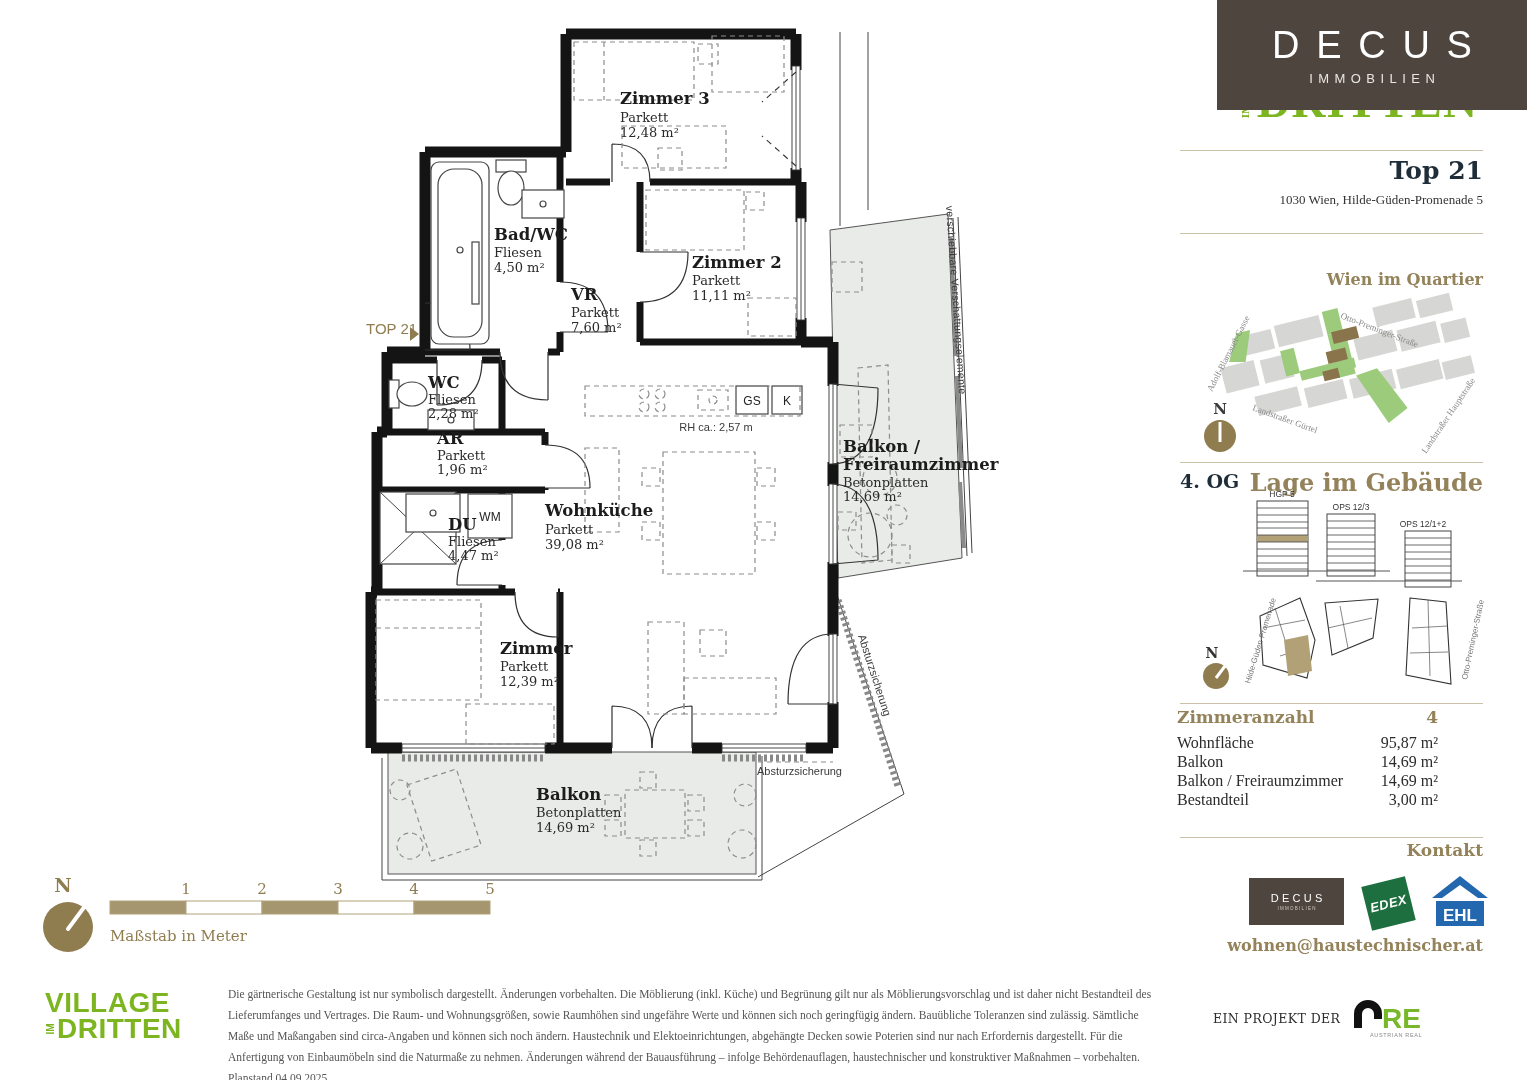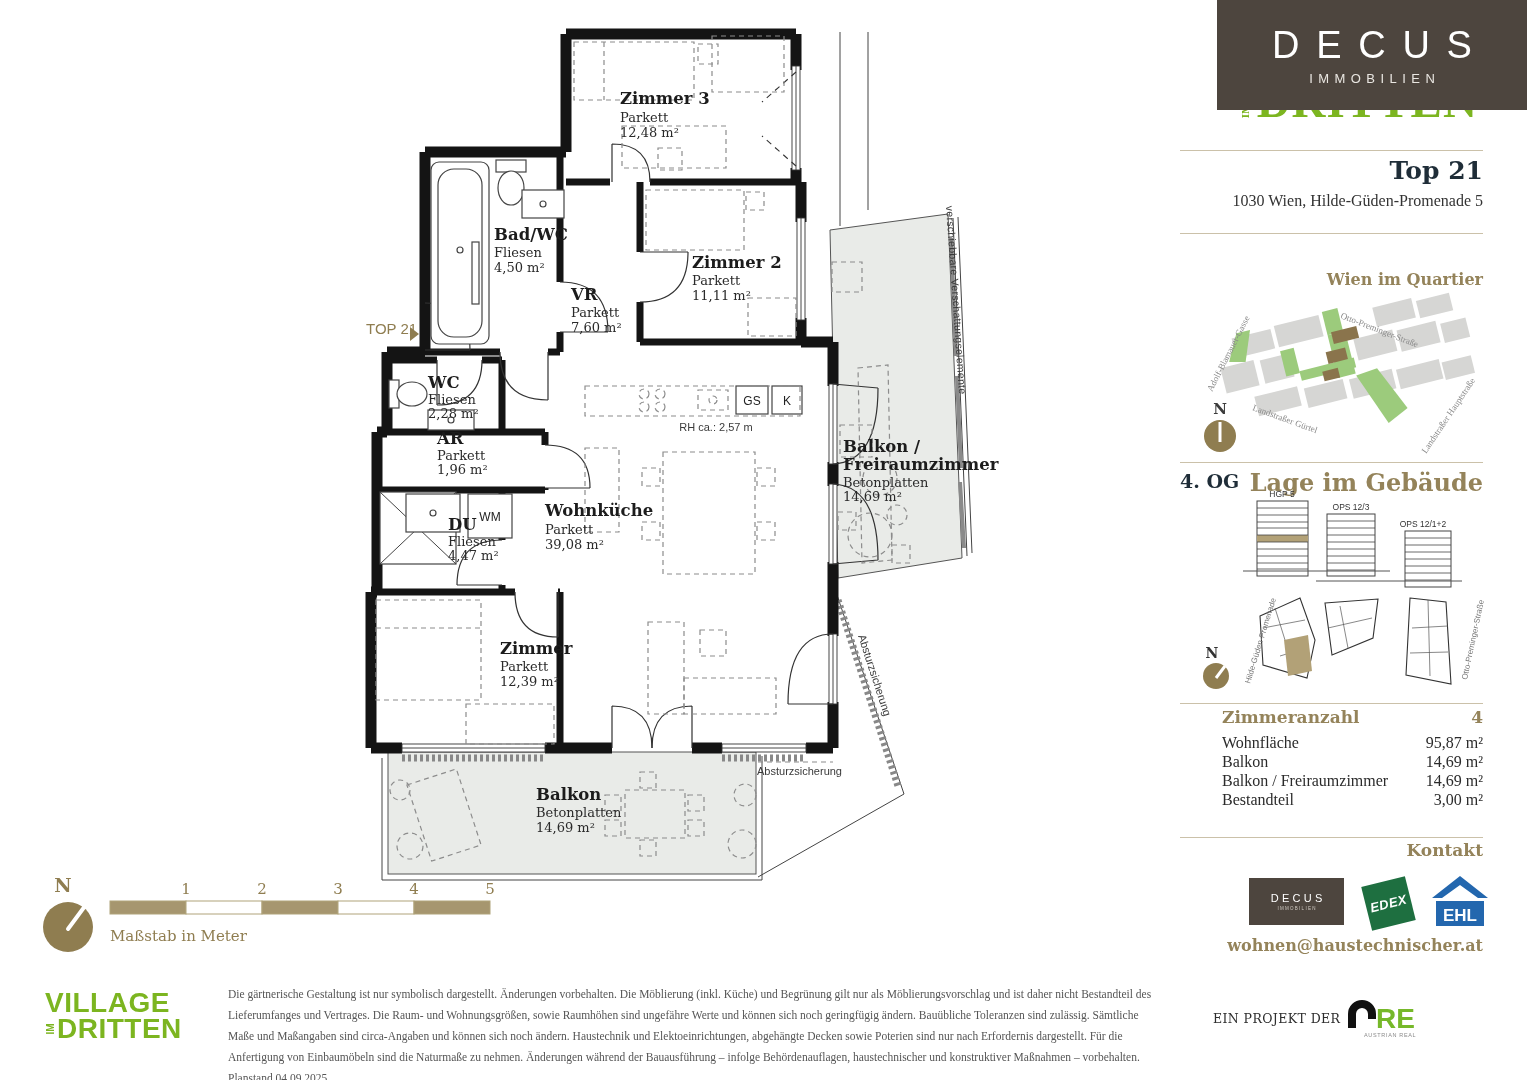--- a/index.html
+++ b/index.html
@@ -17,28 +17,28 @@
   #decusBox{left:1217px;top:0;width:310px;height:110px;background:#4D453E;z-index:3;
             display:flex;flex-direction:column;align-items:center;justify-content:center;}
   #decusBox .n{color:#fff;font-size:38px;letter-spacing:.44em;font-weight:400;margin-left:.44em;}
   #decusBox .s{color:#e9e6e1;font-size:13px;letter-spacing:.42em;margin-left:.42em;margin-top:4px;font-weight:300;}
   #partialLogo{left:1238px;top:78px;width:250px;z-index:1;display:flex;align-items:flex-end;gap:4px;}
   #partialLogo .big{font-size:47px;font-weight:bold;color:#7cb520;letter-spacing:1px;line-height:1;}
   #partialLogo .im{font-size:11px;font-weight:bold;color:#7cb520;transform:rotate(-90deg);transform-origin:center;margin-bottom:8px;}
 
   
   #unitTitle{top:156px;font-size:25px;font-weight:bold;}
-  #address{top:192px;font-size:16px;color:#333;}
+  #address{top:192px;font-size:13px;color:#333;}
   #baufeld{top:236px;font-size:27px;font-weight:bold;}
   #quartierH{top:270px;font-size:16px;font-weight:bold;}
   #ogLabel{left:1180px;top:470px;font-size:19px;font-weight:bold;}
   #gebH{top:468px;font-size:24px;font-weight:bold;}
 
   
-  .drow{position:absolute;left:1222px;width:261px;display:flex;justify-content:space-between;
+  .drow{position:absolute;left:1177px;width:261px;display:flex;justify-content:space-between;
         font-size:16px;line-height:19px;color:#2b2b2b;}
   .drow.hl{font-size:17px;font-weight:bold;color:#94835A;}
 
   #kontaktH{top:840px;font-size:17px;font-weight:bold;}
   #decusMini{left:1249px;top:878px;width:95px;height:47px;background:#4D453E;display:flex;flex-direction:column;
              align-items:center;justify-content:center;}
   #decusMini .n{color:#fff;font-size:11px;letter-spacing:.3em;margin-left:.3em;}
   #decusMini .s{color:#cfc9c2;font-size:4.5px;letter-spacing:.28em;margin-left:.28em;margin-top:2px;}
   #edexWrap{left:1357px;top:872px;width:62px;height:62px;display:flex;align-items:center;justify-content:center;}
   #edexWrap .sq{width:45px;height:45px;background:#1E6F40;transform:rotate(-14deg);
@@ -46,21 +46,21 @@
   #edexWrap .t{color:#fff;font-weight:bold;font-style:italic;font-size:13px;letter-spacing:.5px;}
   #email{top:936px;font-size:16px;font-weight:bold;}
 
   
   #villageLogo{left:45px;top:990px;color:#7cb520;font-family:"Liberation Sans",sans-serif;line-height:.92;}
   #villageLogo .l1{font-size:28px;font-weight:bold;letter-spacing:.5px;}
   #villageLogo .l2{display:flex;align-items:center;}
   #villageLogo .im{font-size:10px;font-weight:bold;transform:rotate(-90deg);width:12px;}
   #villageLogo .dr{font-size:28px;font-weight:bold;letter-spacing:.5px;}
   #disclaimer{left:228px;top:984px;width:932px;font-size:11.5px;line-height:1.83;color:#555;}
-  #areWrap{left:1213px;top:998px;display:flex;align-items:center;gap:4px;}
+  #areWrap{left:1213px;top:998px;display:flex;align-items:center;gap:10px;}
   #areWrap .lbl{font-size:12.5px;color:#2e2e2e;letter-spacing:.4px;}
 
   
   .wall{stroke:#141414;stroke-width:11;fill:none;}
   .iwall{stroke:#141414;stroke-width:7;fill:none;}
   .thin{stroke:#444;stroke-width:1;fill:none;}
   .bal{fill:#e9ebe8;stroke:#555;stroke-width:1;}
   .win rect{fill:#fff;stroke:#333;stroke-width:.9;}
   .win line{stroke:#333;stroke-width:.9;}
   .door{stroke:#333;stroke-width:1.2;fill:none;}

